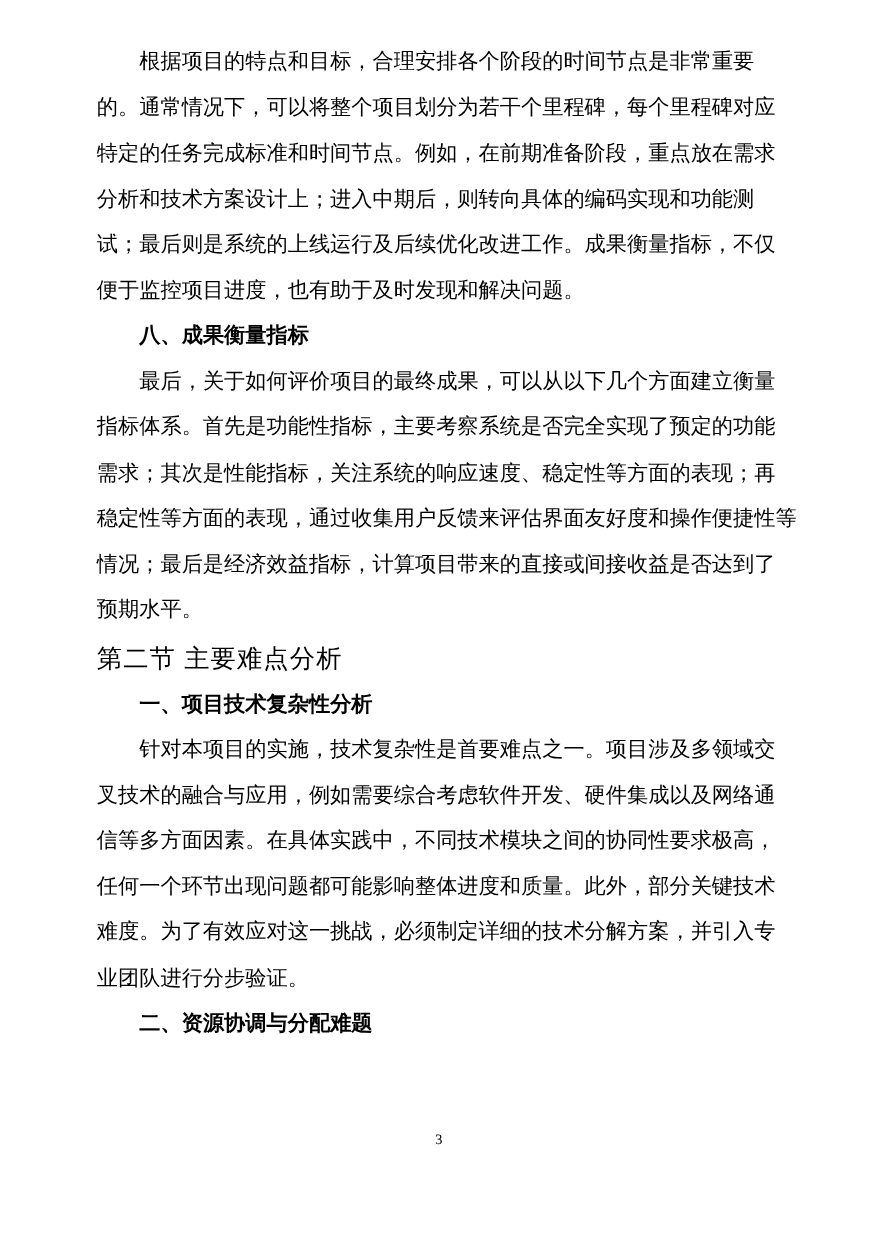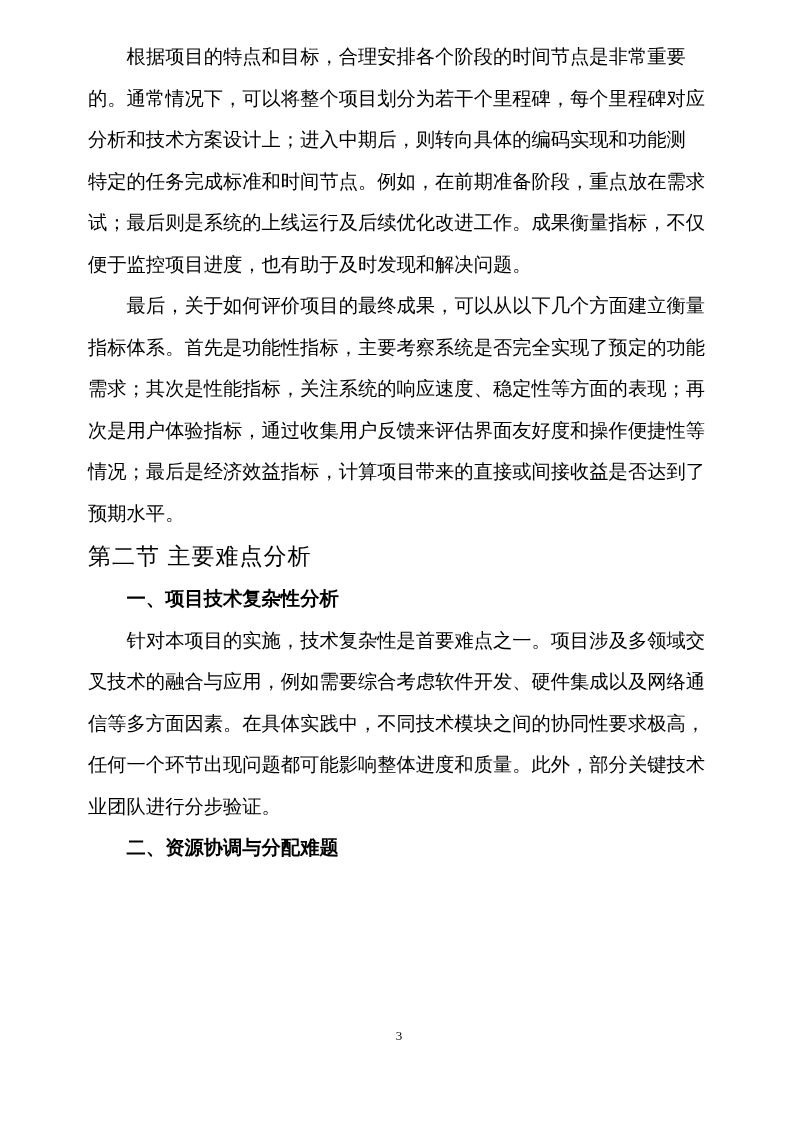--- a/index.html
+++ b/index.html
@@ -62,33 +62,35 @@
     font-family: "Liberation Serif", "DejaVu Serif", serif;
   }
 </style>
 </head>
 <body>
 
 <div class="page">
   <div class="content">
       <div class="line indent">根据项目的特点和目标，合理安排各个阶段的时间节点是非常重要</div>
       <div class="line">的。通常情况下，可以将整个项目划分为若干个里程碑，每个里程碑对应</div>
+      <div class="line">特定的任务完成标准和时间节点。例如，在前期准备阶段，重点放在需求</div>
       <div class="line">分析和技术方案设计上；进入中期后，则转向具体的编码实现和功能测</div>
-      <div class="line">特定的任务完成标准和时间节点。例如，在前期准备阶段，重点放在需求</div>
       <div class="line">试；最后则是系统的上线运行及后续优化改进工作。成果衡量指标，不仅</div>
       <div class="line">便于监控项目进度，也有助于及时发现和解决问题。</div>
+      <div class="line subheading indent">八、成果衡量指标</div>
       <div class="line indent">最后，关于如何评价项目的最终成果，可以从以下几个方面建立衡量</div>
       <div class="line">指标体系。首先是功能性指标，主要考察系统是否完全实现了预定的功能</div>
       <div class="line">需求；其次是性能指标，关注系统的响应速度、稳定性等方面的表现；再</div>
-      <div class="line">次是用户体验指标，通过收集用户反馈来评估界面友好度和操作便捷性等</div>
+      <div class="line">稳定性等方面的表现，通过收集用户反馈来评估界面友好度和操作便捷性等</div>
       <div class="line">情况；最后是经济效益指标，计算项目带来的直接或间接收益是否达到了</div>
       <div class="line">预期水平。</div>
       <div class="line section-title">第二节 主要难点分析</div>
       <div class="line subheading indent">一、项目技术复杂性分析</div>
       <div class="line indent">针对本项目的实施，技术复杂性是首要难点之一。项目涉及多领域交</div>
       <div class="line">叉技术的融合与应用，例如需要综合考虑软件开发、硬件集成以及网络通</div>
       <div class="line">信等多方面因素。在具体实践中，不同技术模块之间的协同性要求极高，</div>
       <div class="line">任何一个环节出现问题都可能影响整体进度和质量。此外，部分关键技术</div>
+      <div class="line">难度。为了有效应对这一挑战，必须制定详细的技术分解方案，并引入专</div>
       <div class="line">业团队进行分步验证。</div>
       <div class="line subheading indent">二、资源协调与分配难题</div>
     </div>
   <div class="page-number">3</div>
 </div>
 
 </body></html>

